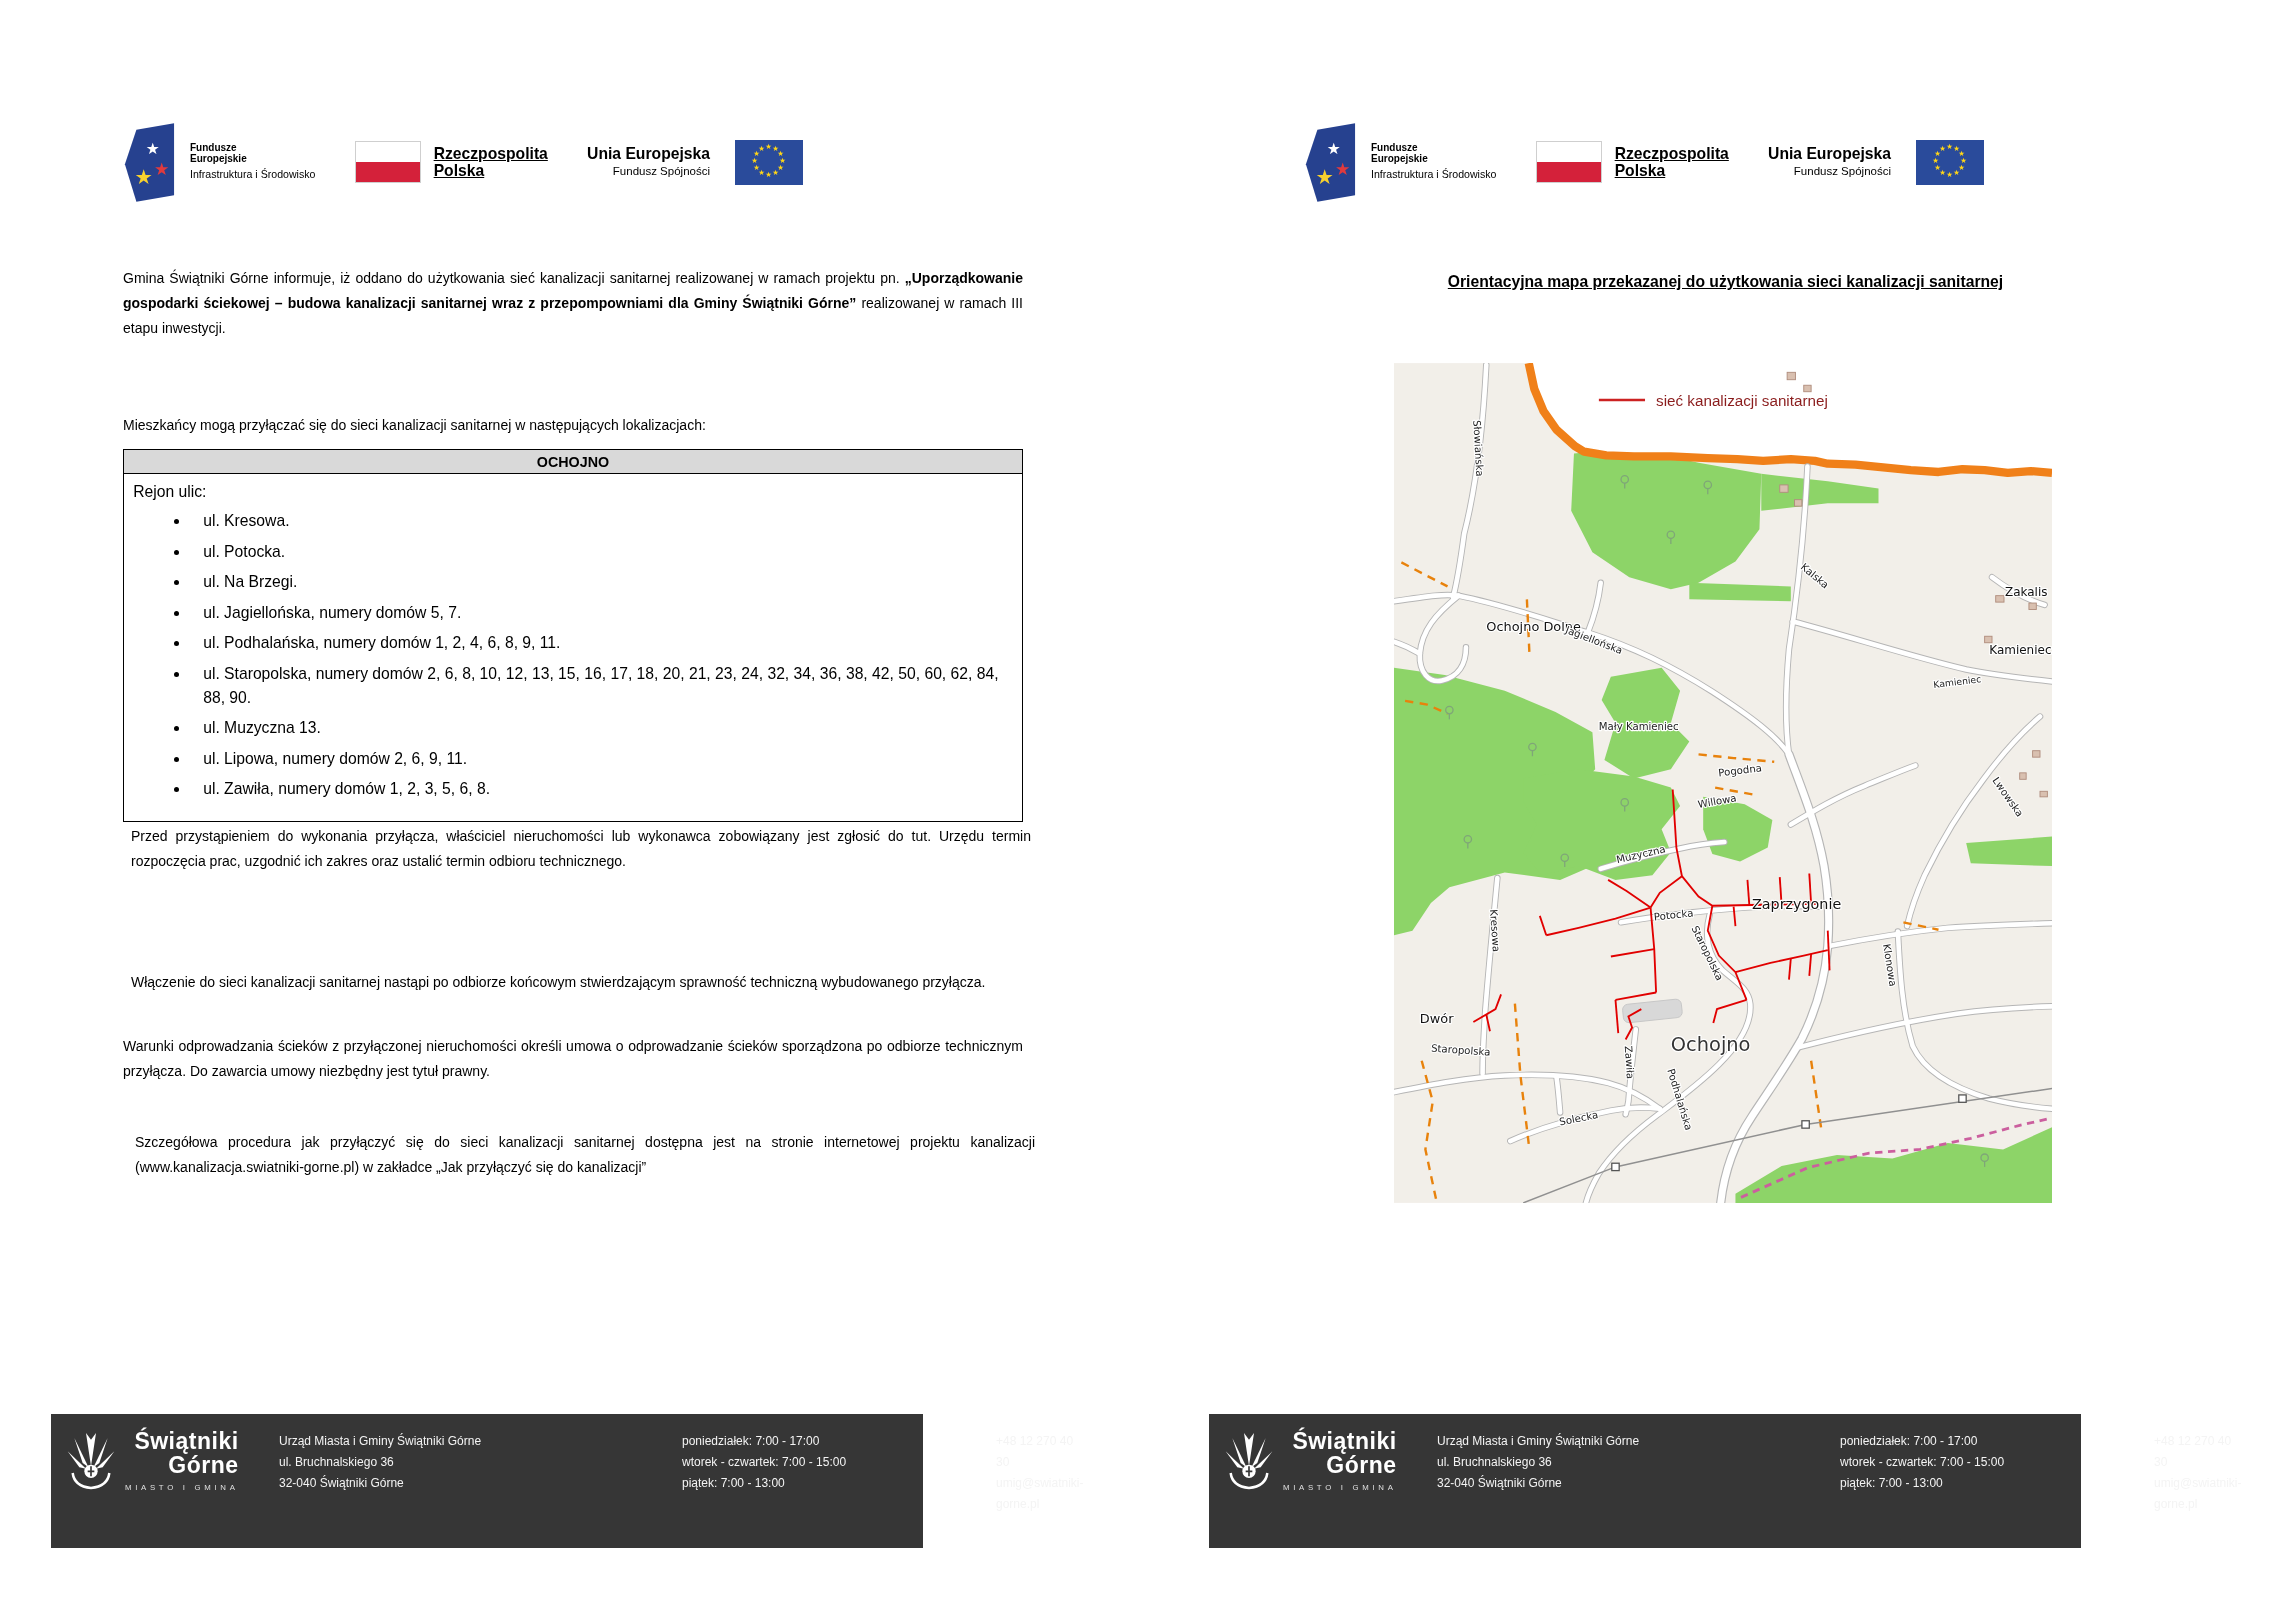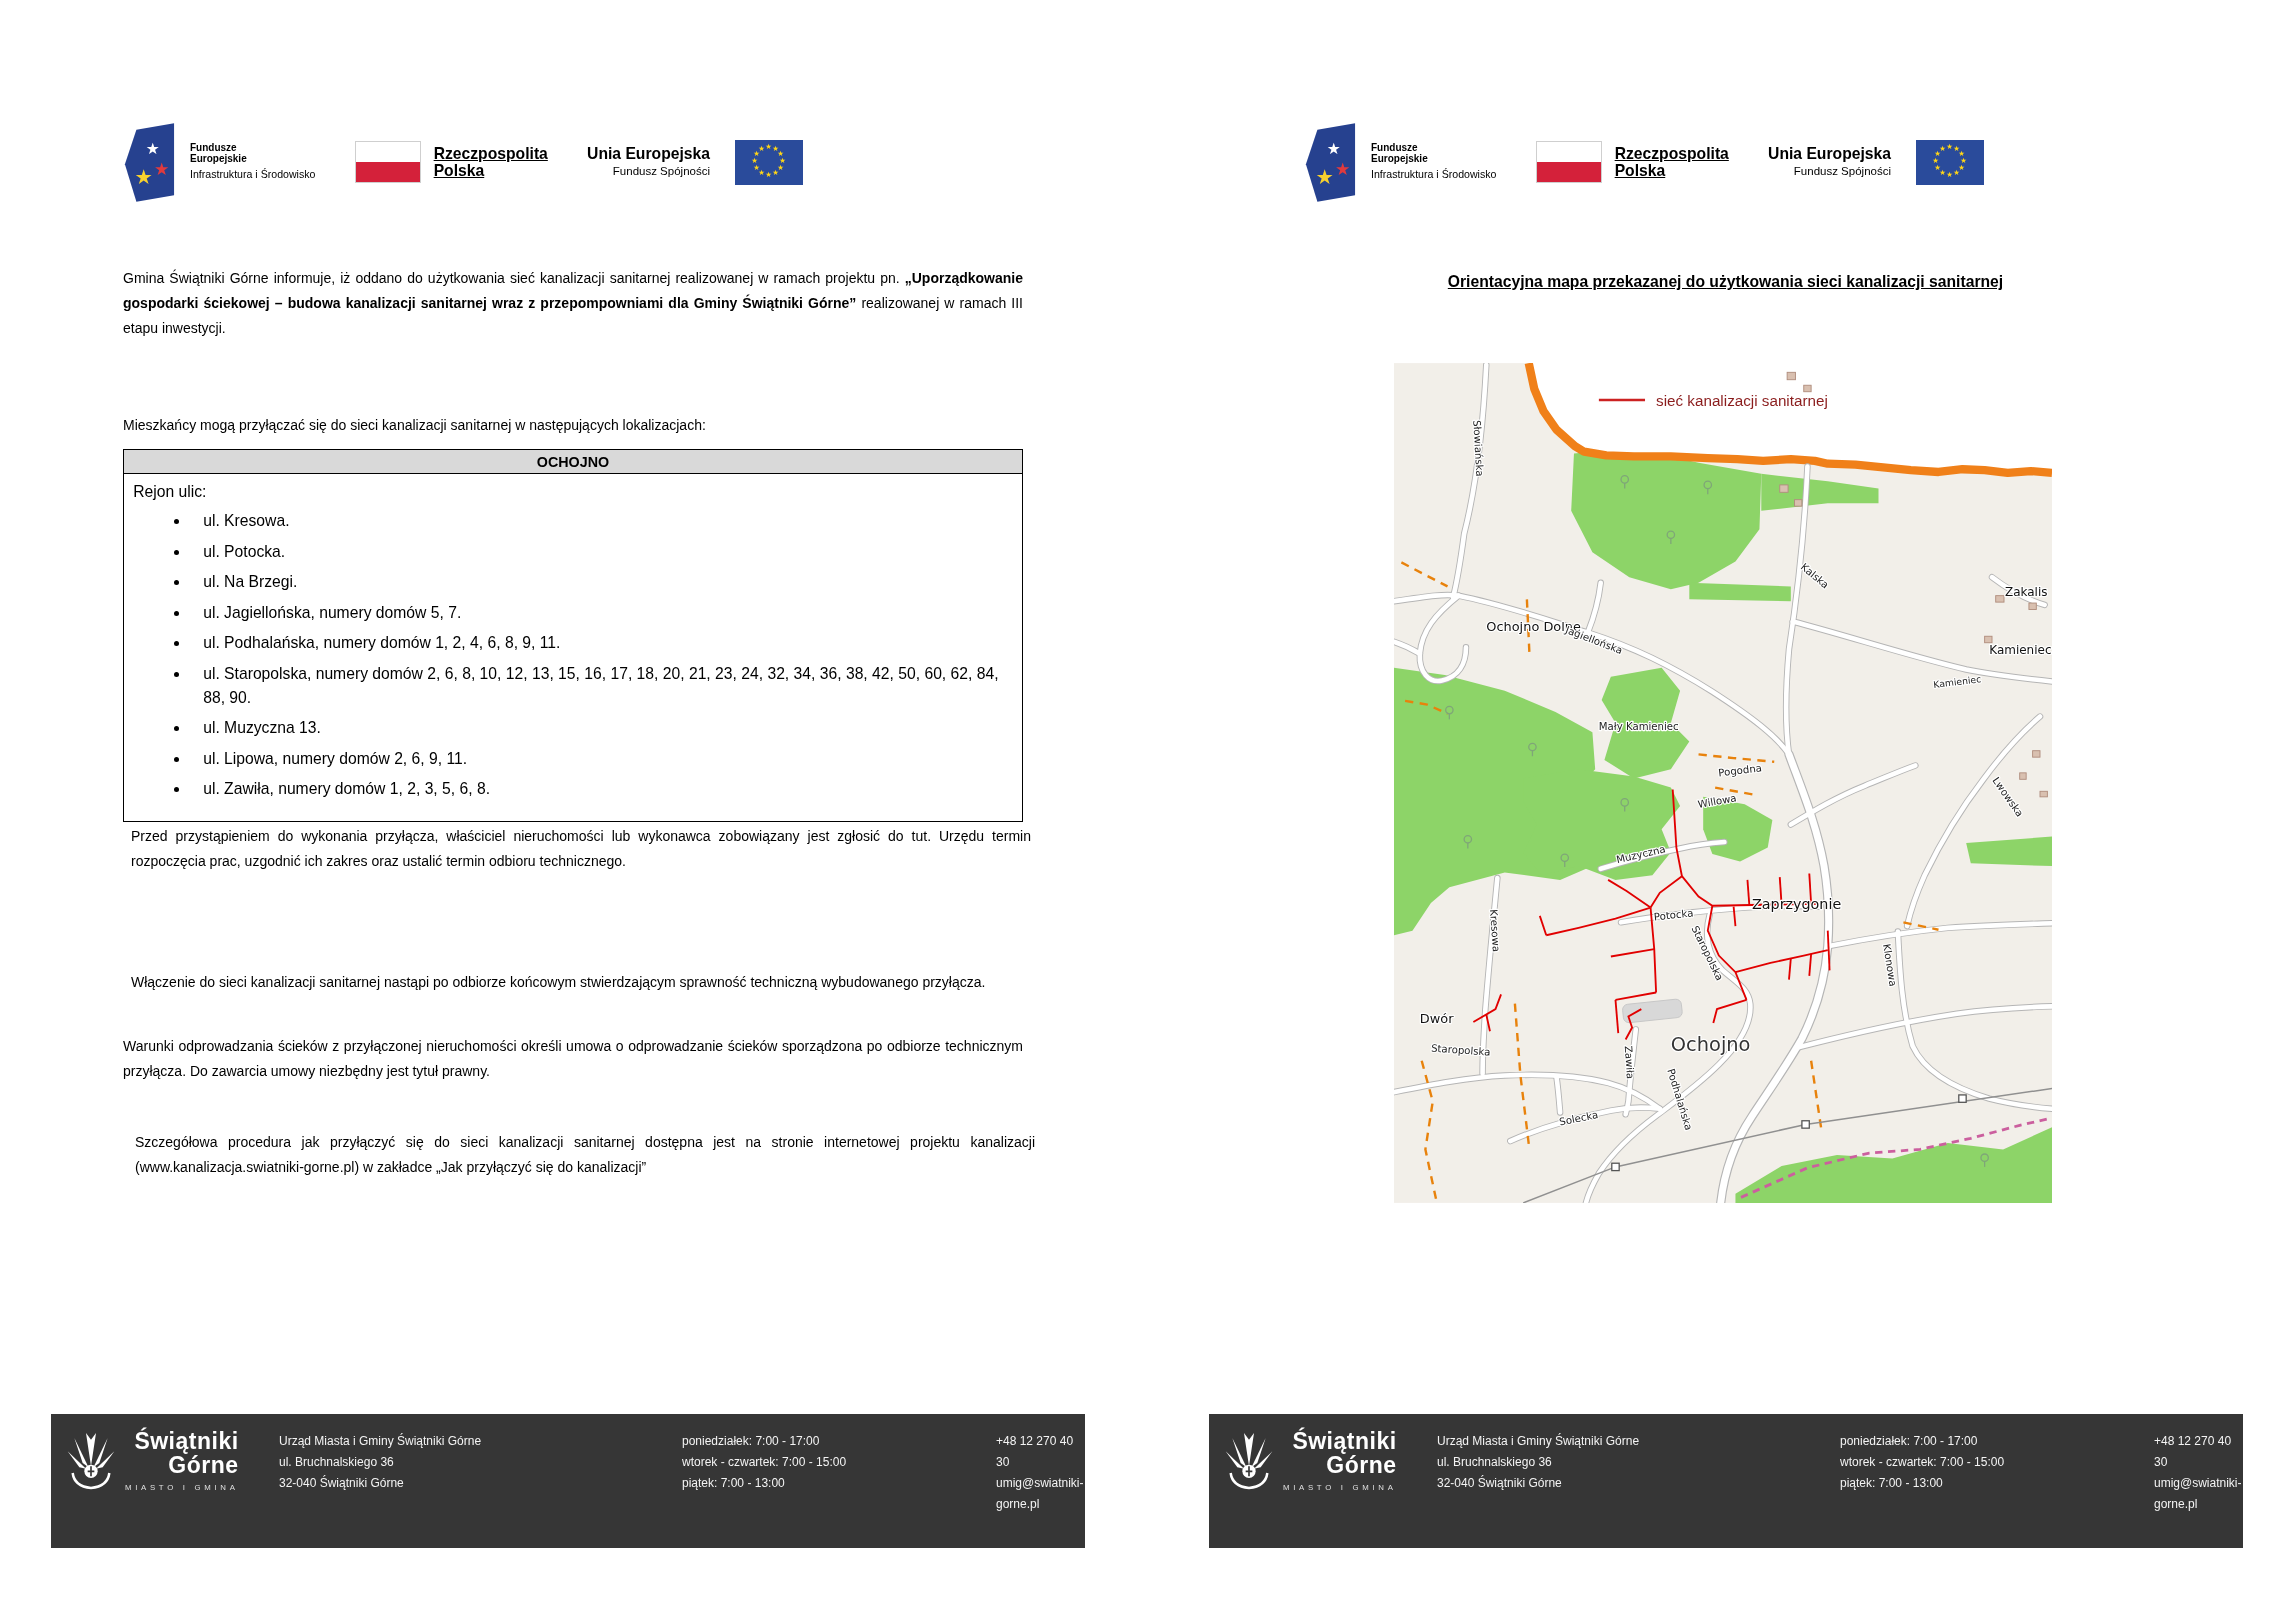--- a/index.html
+++ b/index.html
@@ -46,21 +46,21 @@
              font-size:15.7px;font-weight:bold;text-decoration:underline;}
   .map-wrap{position:absolute;left:1394px;top:363px;width:658px;height:840px;}
   .map text{font-family:"DejaVu Sans",sans-serif;fill:#222;stroke:#fff;
             stroke-width:2.6px;paint-order:stroke;stroke-linejoin:round;}
   .map .s10{font-size:10px;} .map .s11{font-size:11px;}
   .map .p13{font-size:13px;fill:#111;} .map .p14{font-size:14px;fill:#111;}
   .map .p15{font-size:15.5px;fill:#111;} .map .big{font-size:21px;fill:#333;}
   .map .legend-t{font-size:16.5px;fill:#8b1d1d;stroke:none;font-family:"Liberation Sans",sans-serif;}
 
   
-  .footer{position:absolute;top:1414px;width:1034px;height:134px;background:#363636;
+  .footer{position:absolute;top:1414px;width:872px;height:134px;background:#363636;
           color:#fff;}
   .f-logo{position:absolute;left:14.8px;top:14.8px;display:flex;align-items:flex-start;}
   .f-name{margin-left:9.2px;text-align:right;line-height:1.05;}
   .f-name .n{font-size:23px;font-weight:600;letter-spacing:0.5px;}
   .f-sub{font-size:7.8px;letter-spacing:3.7px;color:#e0e0e0;margin-top:6.5px;}
   .f-col{position:absolute;top:16.6px;font-size:12px;line-height:21px;color:#f4f4f4;
          font-weight:300;}
   .f-col.c1{left:210px;margin-left:18px;} .f-col.c2{left:631px;} .f-col.c3{left:945px;}
 </style>
 </head>

